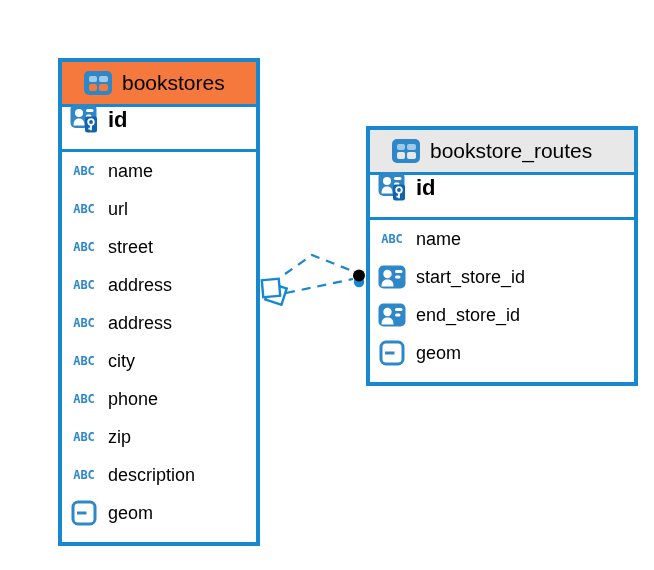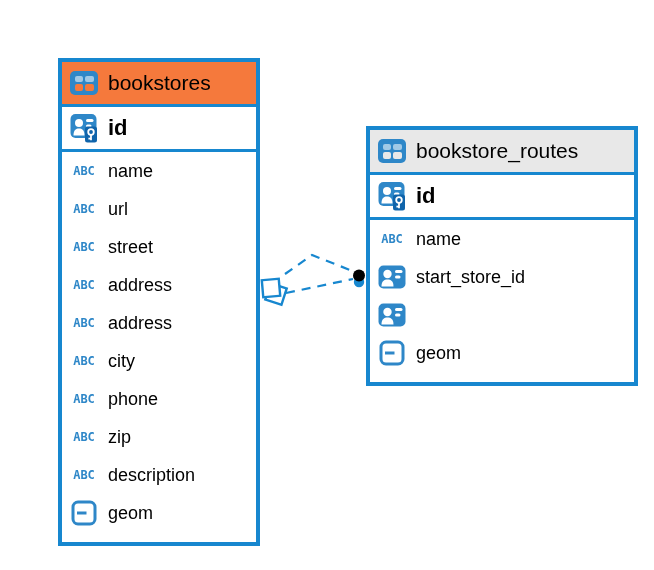--- a/index.html
+++ b/index.html
@@ -11,28 +11,28 @@
   }
   .table{
     position:absolute;background:#fff;box-sizing:border-box;
     border:4px solid var(--accent,#1787cf);
   }
   #table-bookstores{left:58px;top:58px;width:202px;height:488px}
   #table-bookstore-routes{left:366px;top:126px;width:272px;height:260px}
 
   .thead{
     display:flex;align-items:center;gap:9px;box-sizing:border-box;
-    height:45px;padding:0 7px;background:var(--hdr,#eee);
+    height:45px;padding:0 21px;background:var(--hdr,#eee);
     border-bottom:3px solid var(--accent,#1787cf);
   }
   .ttitle{font-size:21px;font-weight:400;white-space:nowrap}
 
   .pkrow{
-    display:flex;align-items:center;gap:9px;box-sizing:border-box;
-    height:45px;padding:0 7px;background:#fff;
+    display:flex;align-items:flex-end;gap:9px;box-sizing:border-box;
+    height:45px;padding:16px 7px;background:#fff;
     border-bottom:3px solid var(--accent,#1787cf);
   }
   .pklabel{font-size:22px;font-weight:700}
 
   .rows{}
   .row{display:flex;align-items:center;gap:9px;height:38px;padding:0 7px;box-sizing:border-box}
   .clabel{font-size:18px;white-space:nowrap}
 
   .cicon{flex:0 0 30px;width:30px;display:flex;justify-content:center;align-items:center}
 
@@ -204,20 +204,21 @@
       <div class="row">
         <span class="cicon">
           <svg width="28" height="24" viewBox="0 0 28 24">
      <rect x="0.5" y="0.5" width="27" height="23" rx="5" fill="var(--iconblue)"></rect>
      <circle cx="9.5" cy="9" r="4.2" fill="#fff"></circle>
      <path d="M3.5 21.5 C3.5 16 6.3 14.5 9.5 14.5 C12.7 14.5 15.5 16 15.5 21.5 Z" fill="#fff"></path>
      <rect x="17" y="5" width="7.5" height="3" rx="1.5" fill="#fff"></rect>
      <rect x="17" y="10.5" width="5.5" height="3" rx="1.5" fill="#fff"></rect>
    </svg>
         </span>
+        <span class="clabel">end_store_id</span>
       </div>
       <div class="row">
         <span class="cicon">
           <svg width="26" height="26" viewBox="0 0 26 26">
      <rect x="2" y="2" width="22" height="22" rx="5" fill="none" stroke="var(--iconblue)" stroke-width="3"></rect>
      <line x1="6" y1="13" x2="15.5" y2="13" stroke="var(--iconblue)" stroke-width="3"></line>
    </svg>
         </span>
         <span class="clabel">geom</span>
       </div>

